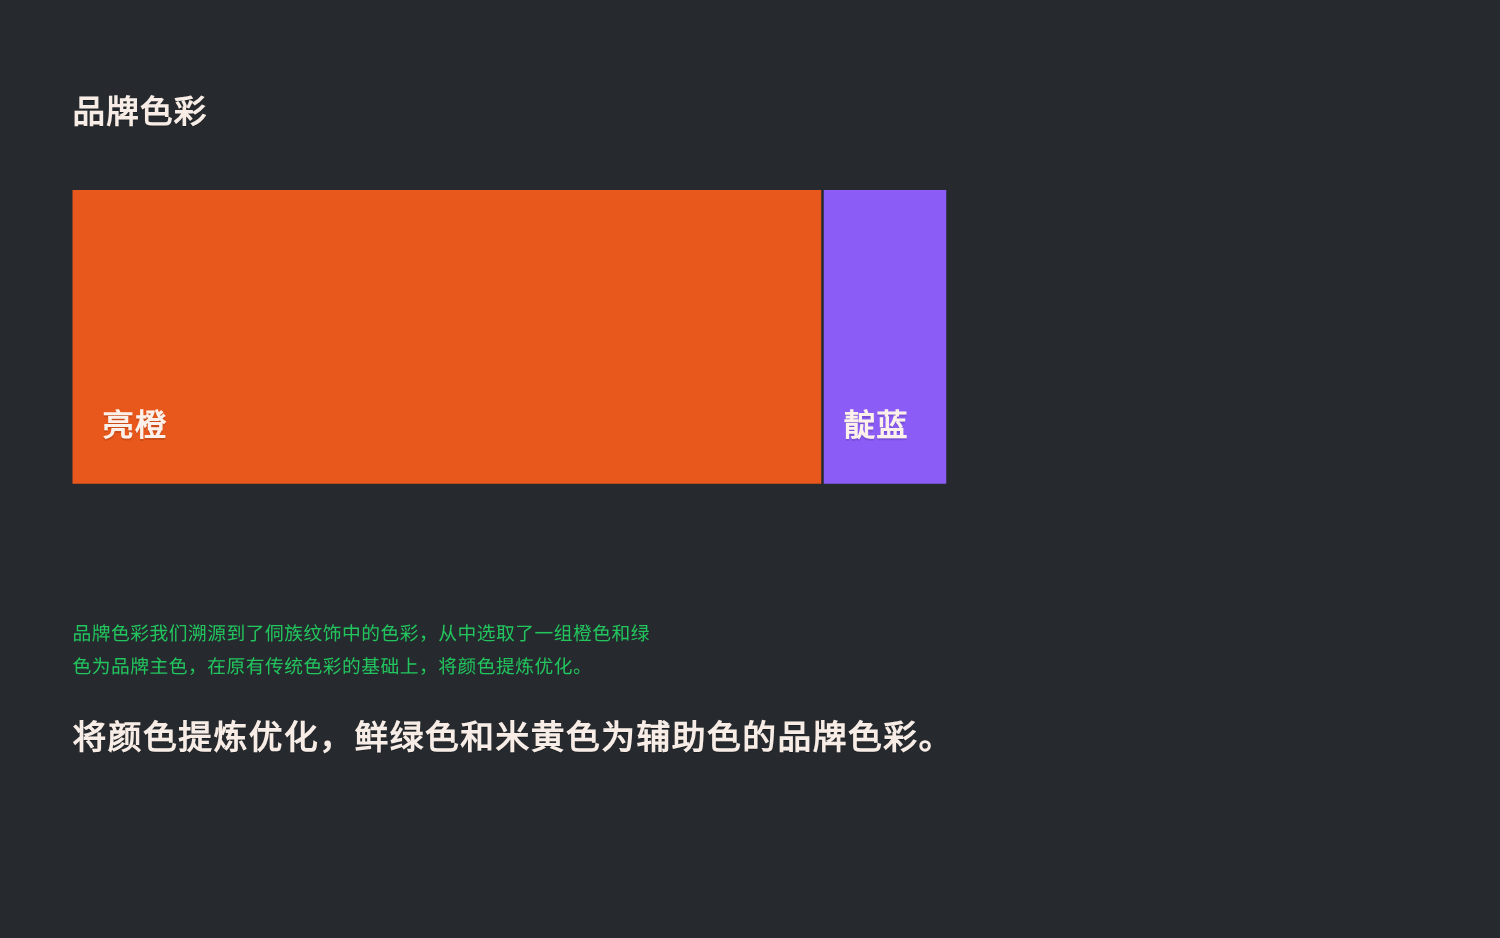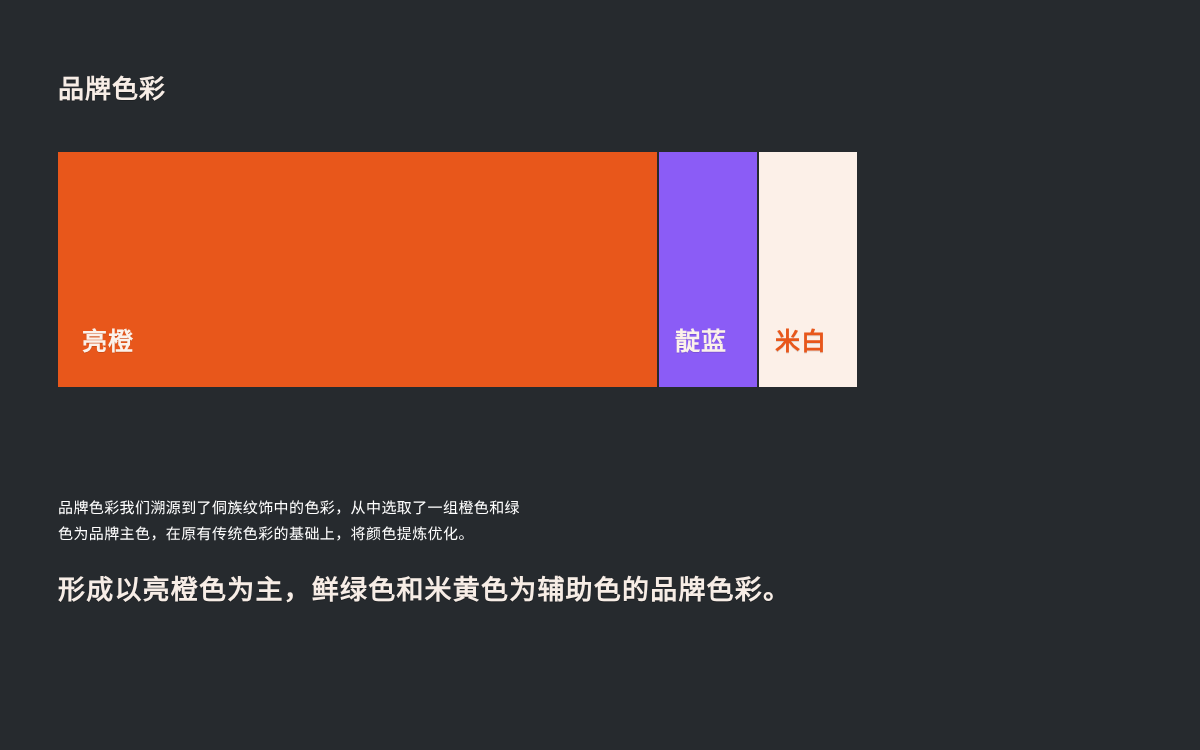--- a/index.html
+++ b/index.html
@@ -76,21 +76,21 @@
   }
 
   
   .body-copy {
     position: absolute;
     left: 58px;
     top: 495px;
     width: 620px;
     font-size: 15px;
     line-height: 26px;
-    color: #ffffff;
+    color: #22c55e;
     letter-spacing: 0.4px;
   }
   .body-copy p {
     margin: 0;
   }
 
   
   .headline {
     position: absolute;
     left: 58px;
@@ -115,26 +115,23 @@
 
     <div class="swatch swatch-primary" style="background: rgb(232, 87, 27);">
       <span class="swatch-label" style="color: rgb(251, 241, 234);">亮橙</span>
     </div>
 
 
     <div class="swatch swatch-tertiary" style="background: #8b5cf6;">
       <span class="swatch-label" style="color: rgb(251, 241, 234);">靛蓝</span>
     </div>
 
-    <div class="swatch swatch-quaternary" style="background: rgb(252, 240, 232);">
-      <span class="swatch-label" style="color: rgb(232, 87, 27);">米白</span>
-    </div>
 
   </div>
 
   <div class="body-copy">
     <p>品牌色彩我们溯源到了侗族纹饰中的色彩，从中选取了一组橙色和绿</p>
     <p>色为品牌主色，在原有传统色彩的基础上，将颜色提炼优化。</p>
   </div>
 
-  <div class="headline" style="color: rgb(247, 237, 230);">形成以亮橙色为主，鲜绿色和米黄色为辅助色的品牌色彩。</div>
+  <div class="headline" style="color: rgb(247, 237, 230);">将颜色提炼优化，鲜绿色和米黄色为辅助色的品牌色彩。</div>
 
 </div>
 
 </body></html>

